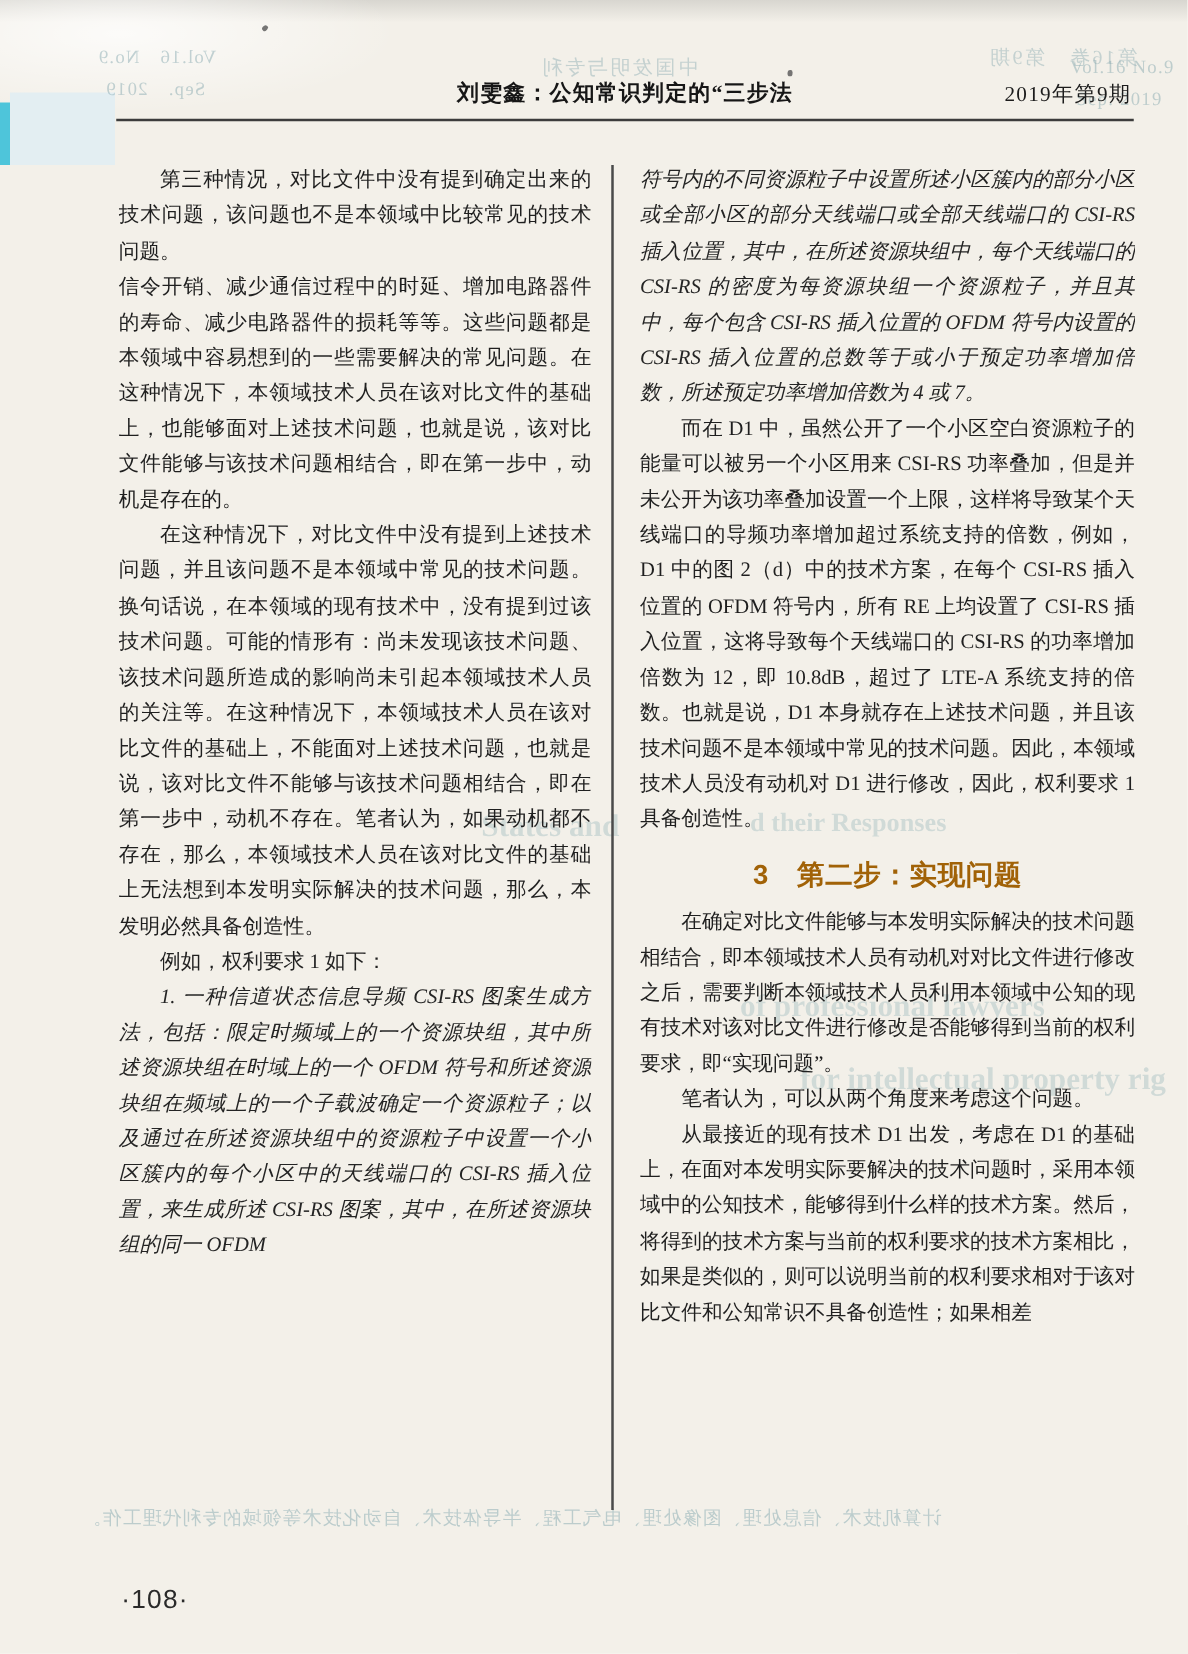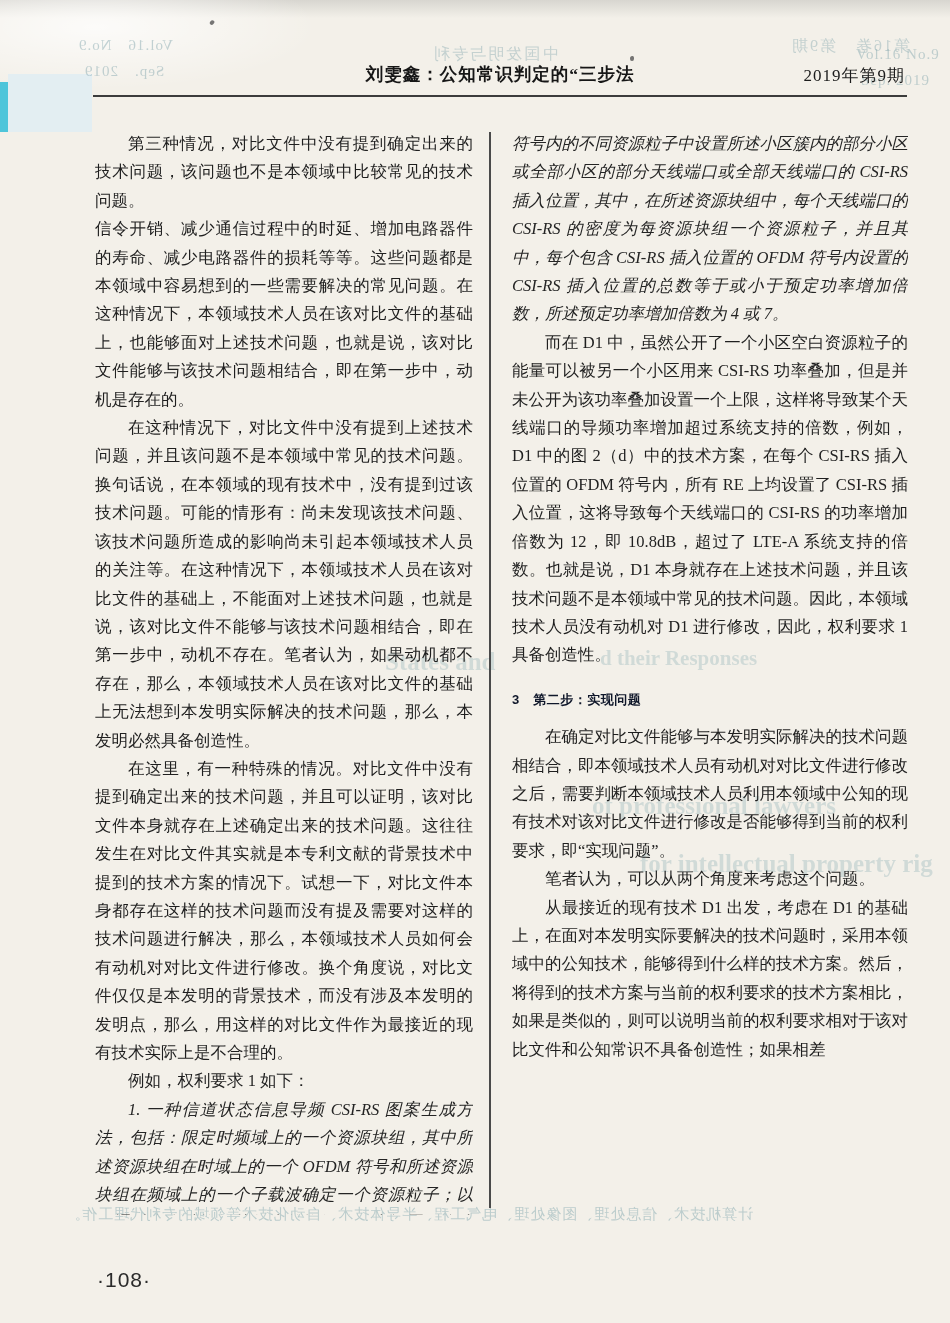--- a/index.html
+++ b/index.html
@@ -40,22 +40,22 @@
   .column.right{ left:512px; width:396px; }
   .col-divider{
     position:absolute; left:489px; top:132px; width:2px; height:1076px; background:#4a4a4a;
   }
 
   .para{ margin:0; padding:0; }
   .para.indent{ text-indent:2em; }
   .para.claim{ font-style:italic; color:#242424; }
   .para.heading{
     font-family:"Liberation Sans","DejaVu Sans",sans-serif;
-    font-weight:bold; font-size:13px; letter-spacing:.5px;
-    margin:16px 0 9px; text-indent:0; text-align:left; color:#0f172a;
+    font-weight:bold; font-size:22px; letter-spacing:.5px;
+    margin:16px 0 9px; text-indent:0; text-align:center; color:#a16207;
   }
 
   .page-number{
     position:absolute; left:97px; top:1268px;
     font-family:"Liberation Sans","DejaVu Sans",sans-serif;
     font-size:21px; letter-spacing:1px; color:#2a2a2a;
   }
 
   .bleed{
     position:absolute; color:#7fa3ab; pointer-events:none; white-space:nowrap;
@@ -95,21 +95,20 @@
   <span class="speck" style="left:210px; top:20px; transform:rotate(40deg);"></span>
 
   <div class="header-title">刘雯鑫：公知常识判定的“三步法</div>
   <div class="header-issue">2019年第9期</div>
   <div class="header-rule"></div>
 
   <div class="column left" id="left-col">
       <p class="para normal indent">第三种情况，对比文件中没有提到确定出来的技术问题，该问题也不是本领域中比较常见的技术问题。</p>
       <p class="para normal">信令开销、减少通信过程中的时延、增加电路器件的寿命、减少电路器件的损耗等等。这些问题都是本领域中容易想到的一些需要解决的常见问题。在这种情况下，本领域技术人员在该对比文件的基础上，也能够面对上述技术问题，也就是说，该对比文件能够与该技术问题相结合，即在第一步中，动机是存在的。</p>
       <p class="para normal indent">在这种情况下，对比文件中没有提到上述技术问题，并且该问题不是本领域中常见的技术问题。换句话说，在本领域的现有技术中，没有提到过该技术问题。可能的情形有：尚未发现该技术问题、该技术问题所造成的影响尚未引起本领域技术人员的关注等。在这种情况下，本领域技术人员在该对比文件的基础上，不能面对上述技术问题，也就是说，该对比文件不能够与该技术问题相结合，即在第一步中，动机不存在。笔者认为，如果动机都不存在，那么，本领域技术人员在该对比文件的基础上无法想到本发明实际解决的技术问题，那么，本发明必然具备创造性。</p>
-      <p class="para normal indent">在这里，有一种特殊的情况。对比文件中没有提到确定出来的技术问题，并且可以证明，该对比文件本身就存在上述确定出来的技术问题。这往往发生在对比文件其实就是本专利文献的背景技术中提到的技术方案的情况下。试想一下，对比文件本身都存在这样的技术问题而没有提及需要对这样的技术问题进行解决，那么，本领域技术人员如何会有动机对对比文件进行修改。换个角度说，对比文件仅仅是本发明的背景技术，而没有涉及本发明的发明点，那么，用这样的对比文件作为最接近的现有技术实际上是不合理的。</p>
       <p class="para normal indent">例如，权利要求 1 如下：</p>
       <p class="para claim indent">1. 一种信道状态信息导频 CSI-RS 图案生成方法，包括：限定时频域上的一个资源块组，其中所述资源块组在时域上的一个 OFDM 符号和所述资源块组在频域上的一个子载波确定一个资源粒子；以及通过在所述资源块组中的资源粒子中设置一个小区簇内的每个小区中的天线端口的 CSI-RS 插入位置，来生成所述 CSI-RS 图案，其中，在所述资源块组的同一 OFDM</p>
     </div>
   <div class="col-divider"></div>
   <div class="column right" id="right-col">
       <p class="para claim">符号内的不同资源粒子中设置所述小区簇内的部分小区或全部小区的部分天线端口或全部天线端口的 CSI-RS 插入位置，其中，在所述资源块组中，每个天线端口的 CSI-RS 的密度为每资源块组一个资源粒子，并且其中，每个包含 CSI-RS 插入位置的 OFDM 符号内设置的 CSI-RS 插入位置的总数等于或小于预定功率增加倍数，所述预定功率增加倍数为 4 或 7。</p>
       <p class="para normal indent">而在 D1 中，虽然公开了一个小区空白资源粒子的能量可以被另一个小区用来 CSI-RS 功率叠加，但是并未公开为该功率叠加设置一个上限，这样将导致某个天线端口的导频功率增加超过系统支持的倍数，例如，D1 中的图 2（d）中的技术方案，在每个 CSI-RS 插入位置的 OFDM 符号内，所有 RE 上均设置了 CSI-RS 插入位置，这将导致每个天线端口的 CSI-RS 的功率增加倍数为 12，即 10.8dB，超过了 LTE-A 系统支持的倍数。也就是说，D1 本身就存在上述技术问题，并且该技术问题不是本领域中常见的技术问题。因此，本领域技术人员没有动机对 D1 进行修改，因此，权利要求 1 具备创造性。</p>
       <p class="para heading">3　第二步：实现问题</p>
       <p class="para normal indent">在确定对比文件能够与本发明实际解决的技术问题相结合，即本领域技术人员有动机对对比文件进行修改之后，需要判断本领域技术人员利用本领域中公知的现有技术对该对比文件进行修改是否能够得到当前的权利要求，即“实现问题”。</p>
       <p class="para normal indent">笔者认为，可以从两个角度来考虑这个问题。</p>

